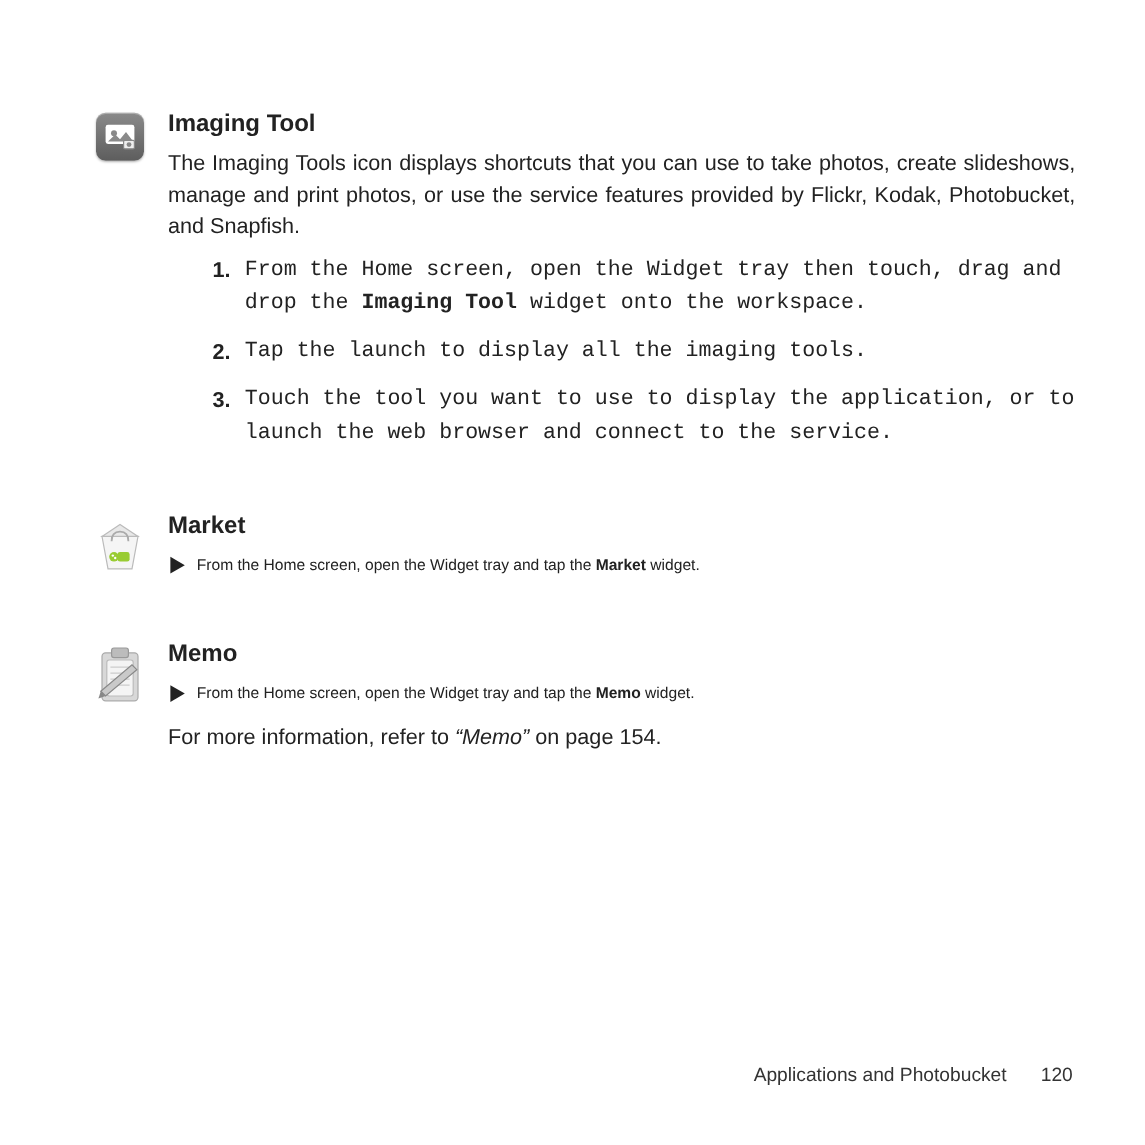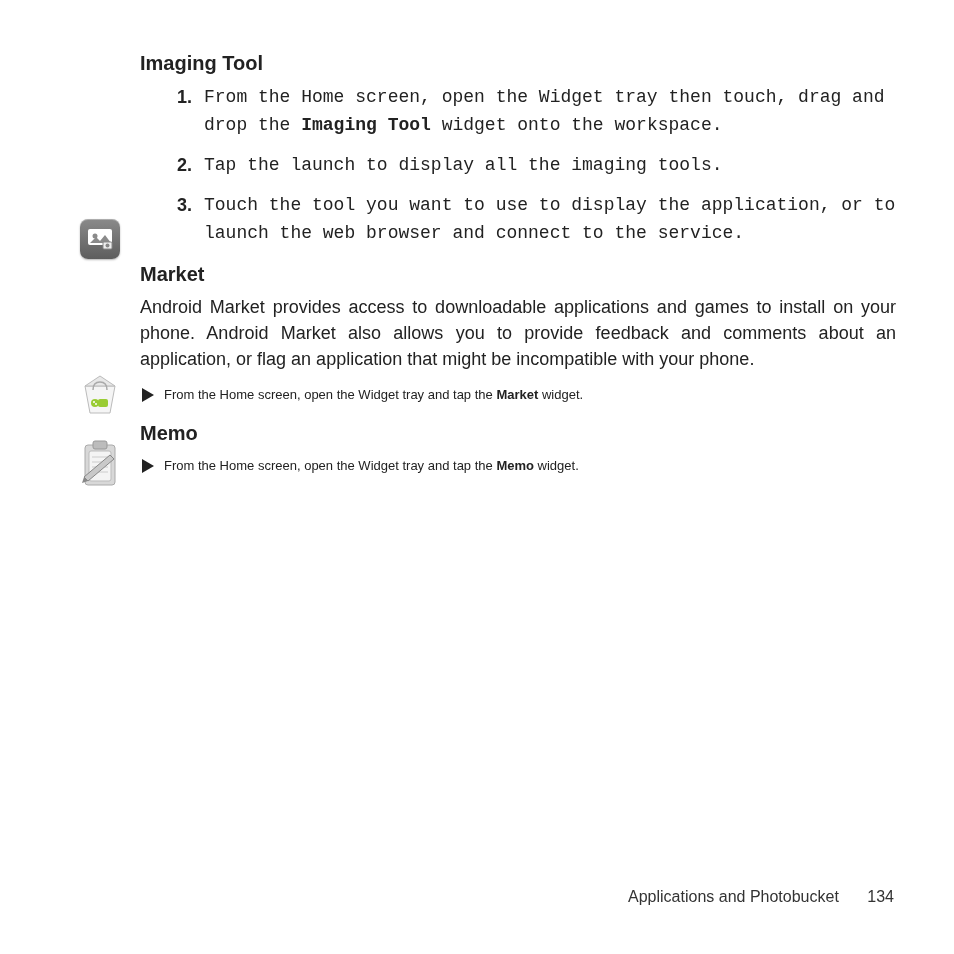--- a/index.html
+++ b/index.html
@@ -10,22 +10,23 @@
     font-family: "Helvetica Neue", Helvetica, Arial, sans-serif;
     color: #222;
     background: #fff;
     position: relative;
   }
   .page {
     padding: 52px 50px 0 60px;
   }
   .section {
     display: flex;
-    align-items: flex-end;
+    align-items: flex-start;
     margin-bottom: 4px;
+    margin-top: 40px;
   }
   .icon-col {
     width: 80px;
     flex-shrink: 0;
     display: flex;
     justify-content: center;
     padding-top: 2px;
   }
   .content-col {
     flex: 1;
@@ -125,20 +126,21 @@
             <rect x="1" y="1" width="24" height="16" rx="2" fill="#fff"></rect>
             <circle cx="8" cy="8" r="2.5" fill="#8a8a8a"></circle>
             <path d="M3 15 L9 9 L13 13 L18 7 L24 15 Z" fill="#8a8a8a"></path>
             <rect x="16" y="14" width="9" height="7" rx="1" fill="#eee" stroke="#888"></rect>
             <circle cx="20.5" cy="17.5" r="2" fill="#888"></circle>
           </svg>
       </div>
     </div>
     <div class="content-col">
       <h2>Imaging Tool</h2>
+      <p class="justify">The Imaging Tools icon displays shortcuts that you can use to take photos, create slideshows, manage and print photos, or use the service features provided by Flickr, Kodak, Photobucket, and Snapfish.</p>
       <ol class="steps">
         <li>
           <span class="num">1.</span>
           <span class="step-text"><span>From the Home screen, open the Widget tray then touch, drag and drop the </span><span class="bold">Imaging Tool</span><span> widget onto the workspace.</span></span>
         </li>
         <li>
           <span class="num">2.</span>
           <span class="step-text">Tap the launch to display all the imaging tools.</span>
         </li>
         <li>
@@ -156,21 +158,20 @@
         <path d="M10 18 L25 8 L40 18 Z" fill="#e8e8e8" stroke="#bbb"></path>
         <path d="M18 22 Q18 14 25 14 Q32 14 32 22" fill="none" stroke="#aaa" stroke-width="1.5"></path>
         <circle cx="20" cy="35" r="4" fill="#9c3"></circle>
           <rect x="23" y="31" width="10" height="8" rx="2" fill="#9c3"></rect>
         <circle cx="19" cy="34" r="1" fill="#fff"></circle>
           <circle cx="21" cy="36" r="1" fill="#fff"></circle>
       </svg>
     </div>
     <div class="content-col">
       <h2>Market</h2>
-      <p class="justify">Android Market provides access to downloadable applications and games to install on your phone. Android Market also allows you to provide feedback and comments about an application, or flag an application that might be incompatible with your phone.</p>
       <div class="bullet-row">
         <div class="triangle"></div>
         <div><span>From the Home screen, open the Widget tray and tap the </span><span class="bold">Market</span><span> widget.</span></div>
       </div>
     </div>
   </div>
 
   <div class="section">
     <div class="icon-col">
       <svg width="48" height="52" viewBox="0 0 48 52">
@@ -184,21 +185,24 @@
         <path d="M8 40 L34 18 L38 22 L12 44 Z" fill="#c9c9c9" stroke="#888"></path>
         <path d="M8 40 L12 44 L6 46 Z" fill="#888"></path>
       </svg>
     </div>
     <div class="content-col">
       <h2>Memo</h2>
       <div class="bullet-row">
         <div class="triangle"></div>
         <div><span>From the Home screen, open the Widget tray and tap the </span><span class="bold">Memo</span><span> widget.</span></div>
       </div>
+      <div class="ref-line">
+        <span>For more information, refer to </span><span class="italic">“Memo”</span><span>  on page 154.</span>
+      </div>
     </div>
   </div>
 
 </div>
 
 <div class="footer">
   <span>Applications and Photobucket</span>
-  <span class="pnum">134</span>
+  <span class="pnum">120</span>
 </div>
 
 </body></html>

